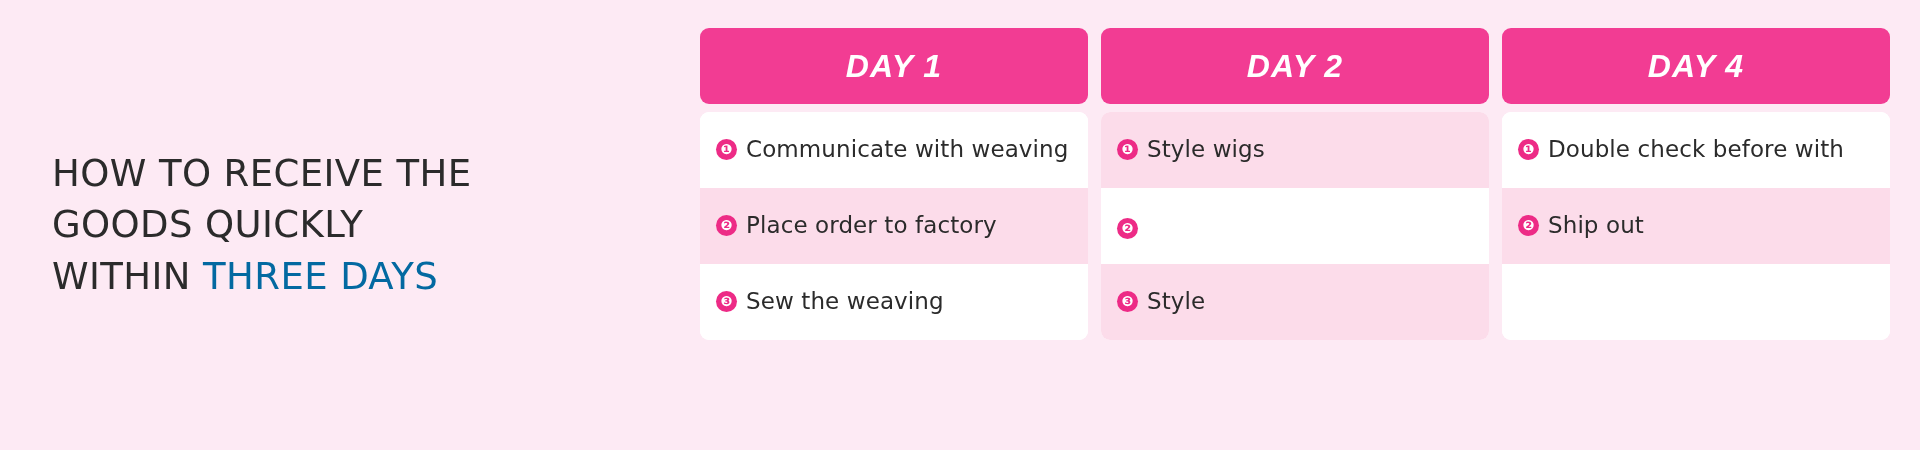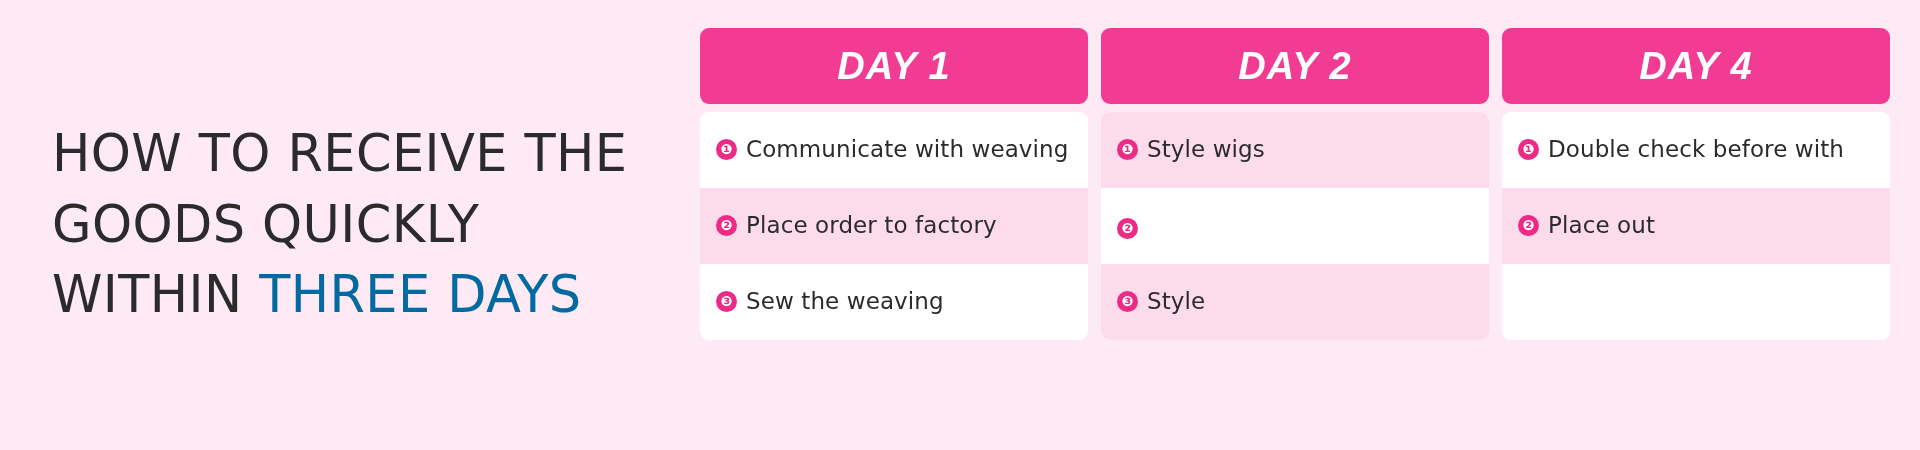--- a/index.html
+++ b/index.html
@@ -29,21 +29,21 @@
     width: 700px;
     height: 450px;
     display: flex;
     flex-direction: column;
     justify-content: center;
     padding-left: 52px;
     padding-right: 20px;
   }
 
   .headline {
-    font-size: 51px;
+    font-size: 37px;
     line-height: 1.38;
     letter-spacing: 0.4px;
     color: #2B2B2B;
     font-weight: 400;
     text-transform: uppercase;
     font-family: "DejaVu Sans", sans-serif;
     font-stretch: normal;
   }
 
   .headline .line {
@@ -74,21 +74,21 @@
   }
 
   .day-header {
     height: 76px;
     background: #F23C93;
     border-radius: 9px;
     display: flex;
     align-items: center;
     justify-content: center;
     color: #FFFFFF;
-    font-size: 38px;
+    font-size: 32px;
     font-weight: bold;
     font-style: italic;
     letter-spacing: 1px;
     font-family: "Liberation Sans", sans-serif;
   }
 
   .day-body {
     margin-top: 8px;
     border-radius: 9px;
     overflow: hidden;
@@ -207,21 +207,21 @@
       <div class="day-body">
         <div class="task-row shade-white">
           <div class="task-inner">
             <span class="bullet">❶</span>
             <span class="task-text">Double check before with</span>
           </div>
         </div>
         <div class="task-row shade-pink">
           <div class="task-inner">
             <span class="bullet">❷</span>
-            <span class="task-text">Place out</span>
+            <span class="task-text">Ship out</span>
           </div>
         </div>
         <div class="task-row empty">
           <div class="task-inner">
             <span class="task-text"></span>
           </div>
         </div>
       </div>
     </div>
 

